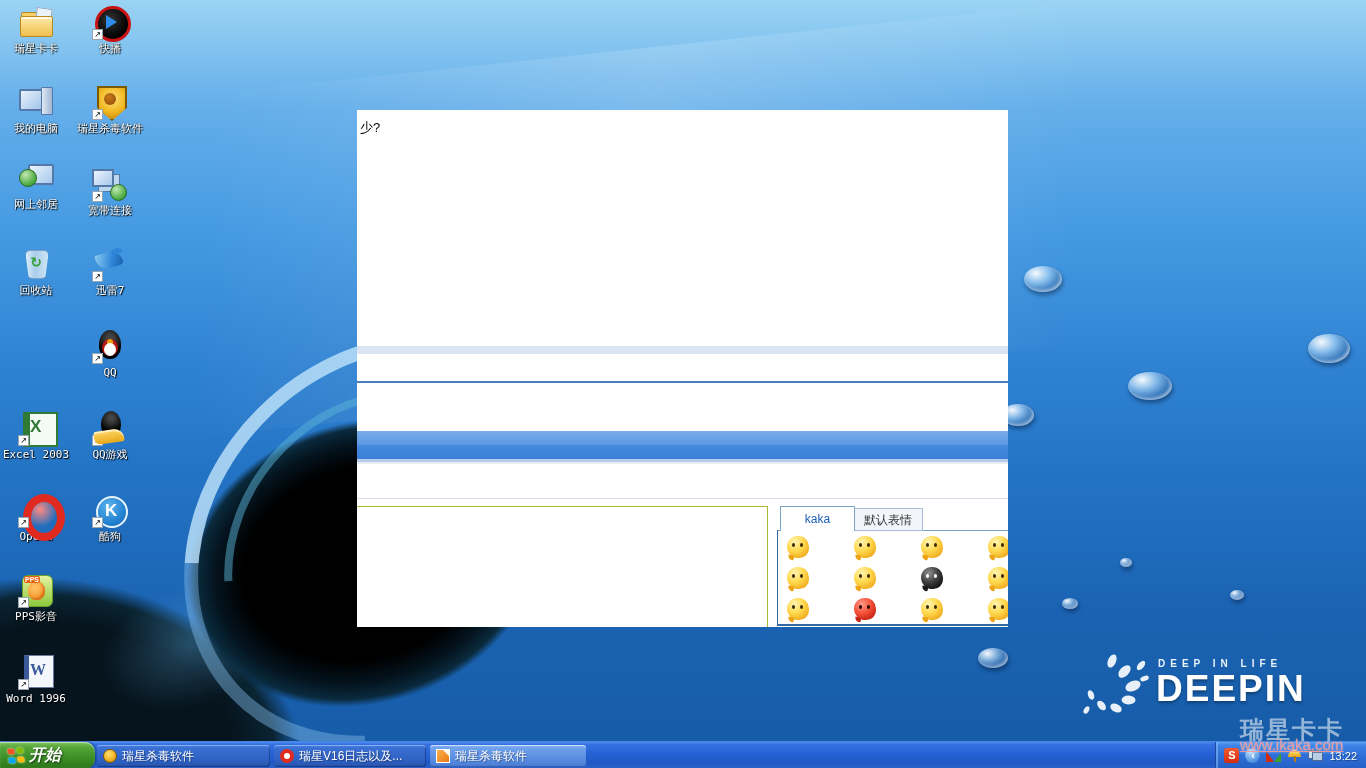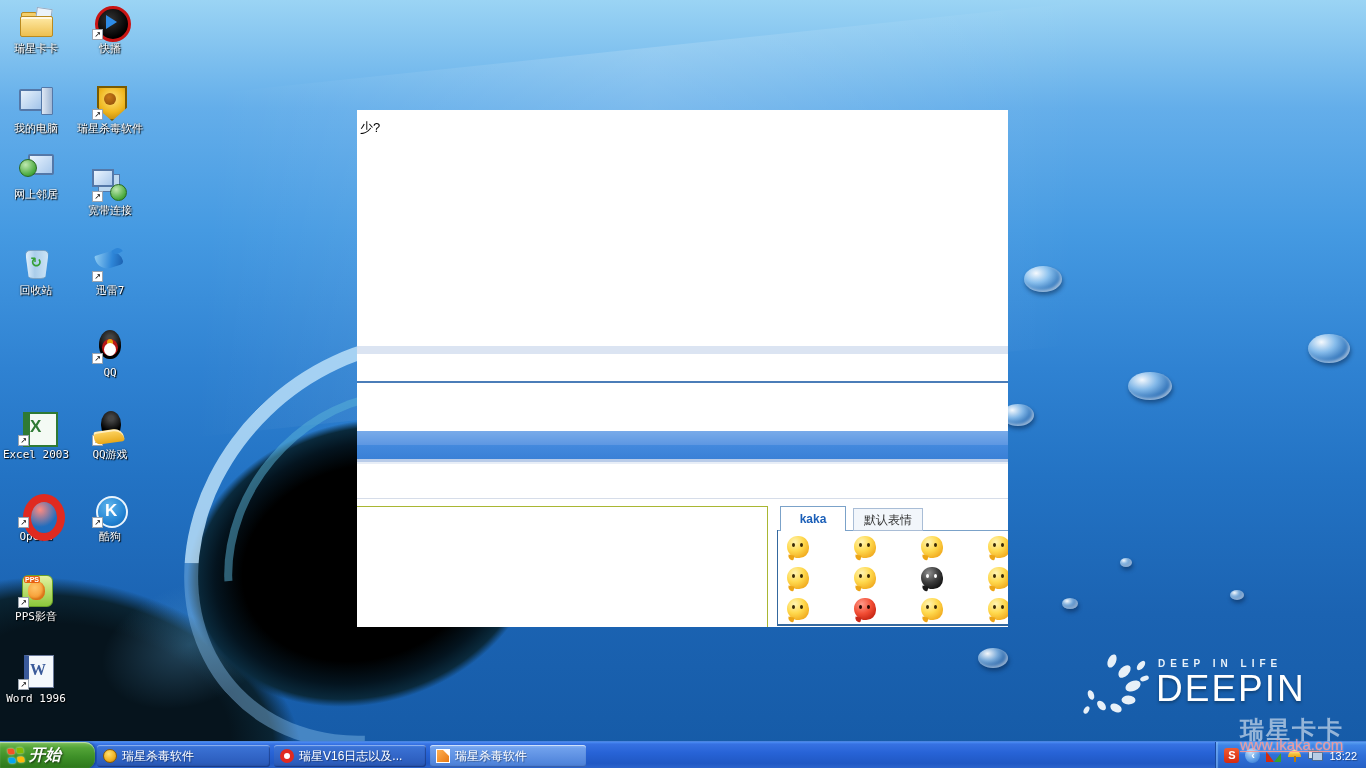--- a/index.html
+++ b/index.html
@@ -144,21 +144,21 @@
   .art-word::before { content:""; position:absolute; left:6px; top:1px; width:24px; height:31px;
     background:#f4f8fc; border:1px solid #6a7a9a; border-left:5px solid #3a5a9a; }
   .art-word::after { content:"W"; position:absolute; left:12px; top:7px; font-size:16px; font-weight:bold;
     color:#3a5a9a; font-family:"Liberation Serif","DejaVu Serif",serif; }
 
   
   #deepin-logo { position:absolute; left:1082px; top:648px; width:230px; height:70px; }
   .swirl-dot { position:absolute; background:#f2f8fc; border-radius:50%; opacity:0.95; }
   .deepin-tagline { position:absolute; left:76px; top:10px; font-size:10px; font-weight:bold;
     letter-spacing:5px; color:#e8f2fa; }
-  .deepin-name { position:absolute; left:74px; top:20px; font-size:37px; font-weight:normal;
+  .deepin-name { position:absolute; left:74px; top:20px; font-size:37px; font-weight:bold;
     letter-spacing:2px; color:#fff; text-shadow:0 2px 3px rgba(10,40,70,0.55); }
 
   
   #wm-title { position:absolute; left:1240px; top:714px; font-size:24px; font-weight:bold;
     letter-spacing:2px; color:rgba(255,255,255,0.55); z-index:12; }
   #wm-url { position:absolute; left:1240px; top:736px; font-size:15px;
     color:rgba(252,150,145,0.9); text-shadow:0 0 2px rgba(255,255,255,0.55); z-index:12;text-decoration:underline; }
 
   
   #log-window { position:absolute; left:357px; top:110px; width:651px; height:517px;
@@ -173,22 +173,22 @@
   .band2c { position:absolute; left:0; top:349px; width:100%; height:3px; background:#b9cce9; }
   .band2d { position:absolute; left:0; top:352px; width:100%; height:2px; background:#e8eef7; }
   #reply-input { position:absolute; left:-6px; top:361px; width:389px; height:21px;
     border:1px solid #a9b8cc; background:#fff; font-size:13px; color:#000; padding:2px 2px 0 4px;
     font-family:inherit; }
   .line2 { position:absolute; left:0; top:388px; width:100%; height:1px; background:#d6dde9; }
   #editor-box { position:absolute; left:-6px; top:396px; width:417px; height:135px;
     border:1px solid #a9b733; background:#fff; }
   .tab-baseline { position:absolute; left:420px; top:420px; width:231px; height:1px; background:#7ba2c9; }
   .emote-tab { position:absolute; font-size:12px; text-align:center; cursor:pointer; }
-  #tab-kaka { left:423px; top:396px; width:66px; height:25px; line-height:24px; background:#fff;
-    border:1px solid #7ba2c9; border-bottom:none; z-index:2; color:#1b5fb8; font-weight:bold; }
+  #tab-kaka { left:423px; top:396px; width:75px; height:25px; line-height:24px; background:#fff;
+    border:1px solid #7ba2c9; border-bottom:none; z-index:2; color:#1b5fb8; font-weight:normal; }
   #tab-default { left:496px; top:398px; width:70px; height:23px; line-height:22px; background:#f2f6fb;
     border:1px solid #a9bdd6; color:#333; }
   .panel-border-l { position:absolute; left:420px; top:420px; width:1px; height:95px; background:#34689e; }
   .panel-border-b { position:absolute; left:420px; top:514px; width:231px; height:2px; background:#34689e; }
   .emo { position:absolute; width:22px; height:22px; border-radius:50% 50% 46% 54%; cursor:pointer; }
   .emo::before { content:""; position:absolute; left:5px; top:7px; width:3px; height:4px;
     background:#3a2a08; border-radius:50%; box-shadow:8px 0 0 #3a2a08; }
   .emo::after { content:""; position:absolute; left:1px; bottom:-2px; width:6px; height:5px;
     border-radius:0 0 2px 6px; transform:rotate(12deg); }
   .emo.yellow { background:radial-gradient(circle at 35% 28%, #fff4b4, #ffd94e 42%, #f0a81c 82%, #d88d08); }
@@ -289,21 +289,21 @@
   <div class="icon-cell" style="left:2px;top:84px">
     <div class="art art-computer"></div>
     <div class="icon-label">我的电脑</div>
   </div>
   <div class="icon-cell" style="left:76px;top:84px">
     <div class="art art-rising">
         <span class="sc-badge">↗</span>
       </div>
     <div class="icon-label">瑞星杀毒软件</div>
   </div>
-  <div class="icon-cell" style="left:2px;top:150px">
+  <div class="icon-cell" style="left:2px;top:160px">
     <div class="art art-network"></div>
     <div class="icon-label">网上邻居</div>
   </div>
   <div class="icon-cell" style="left:76px;top:166px">
     <div class="art art-broadband">
         <span class="sc-badge">↗</span>
       </div>
     <div class="icon-label">宽带连接</div>
   </div>
   <div class="icon-cell" style="left:2px;top:246px">

